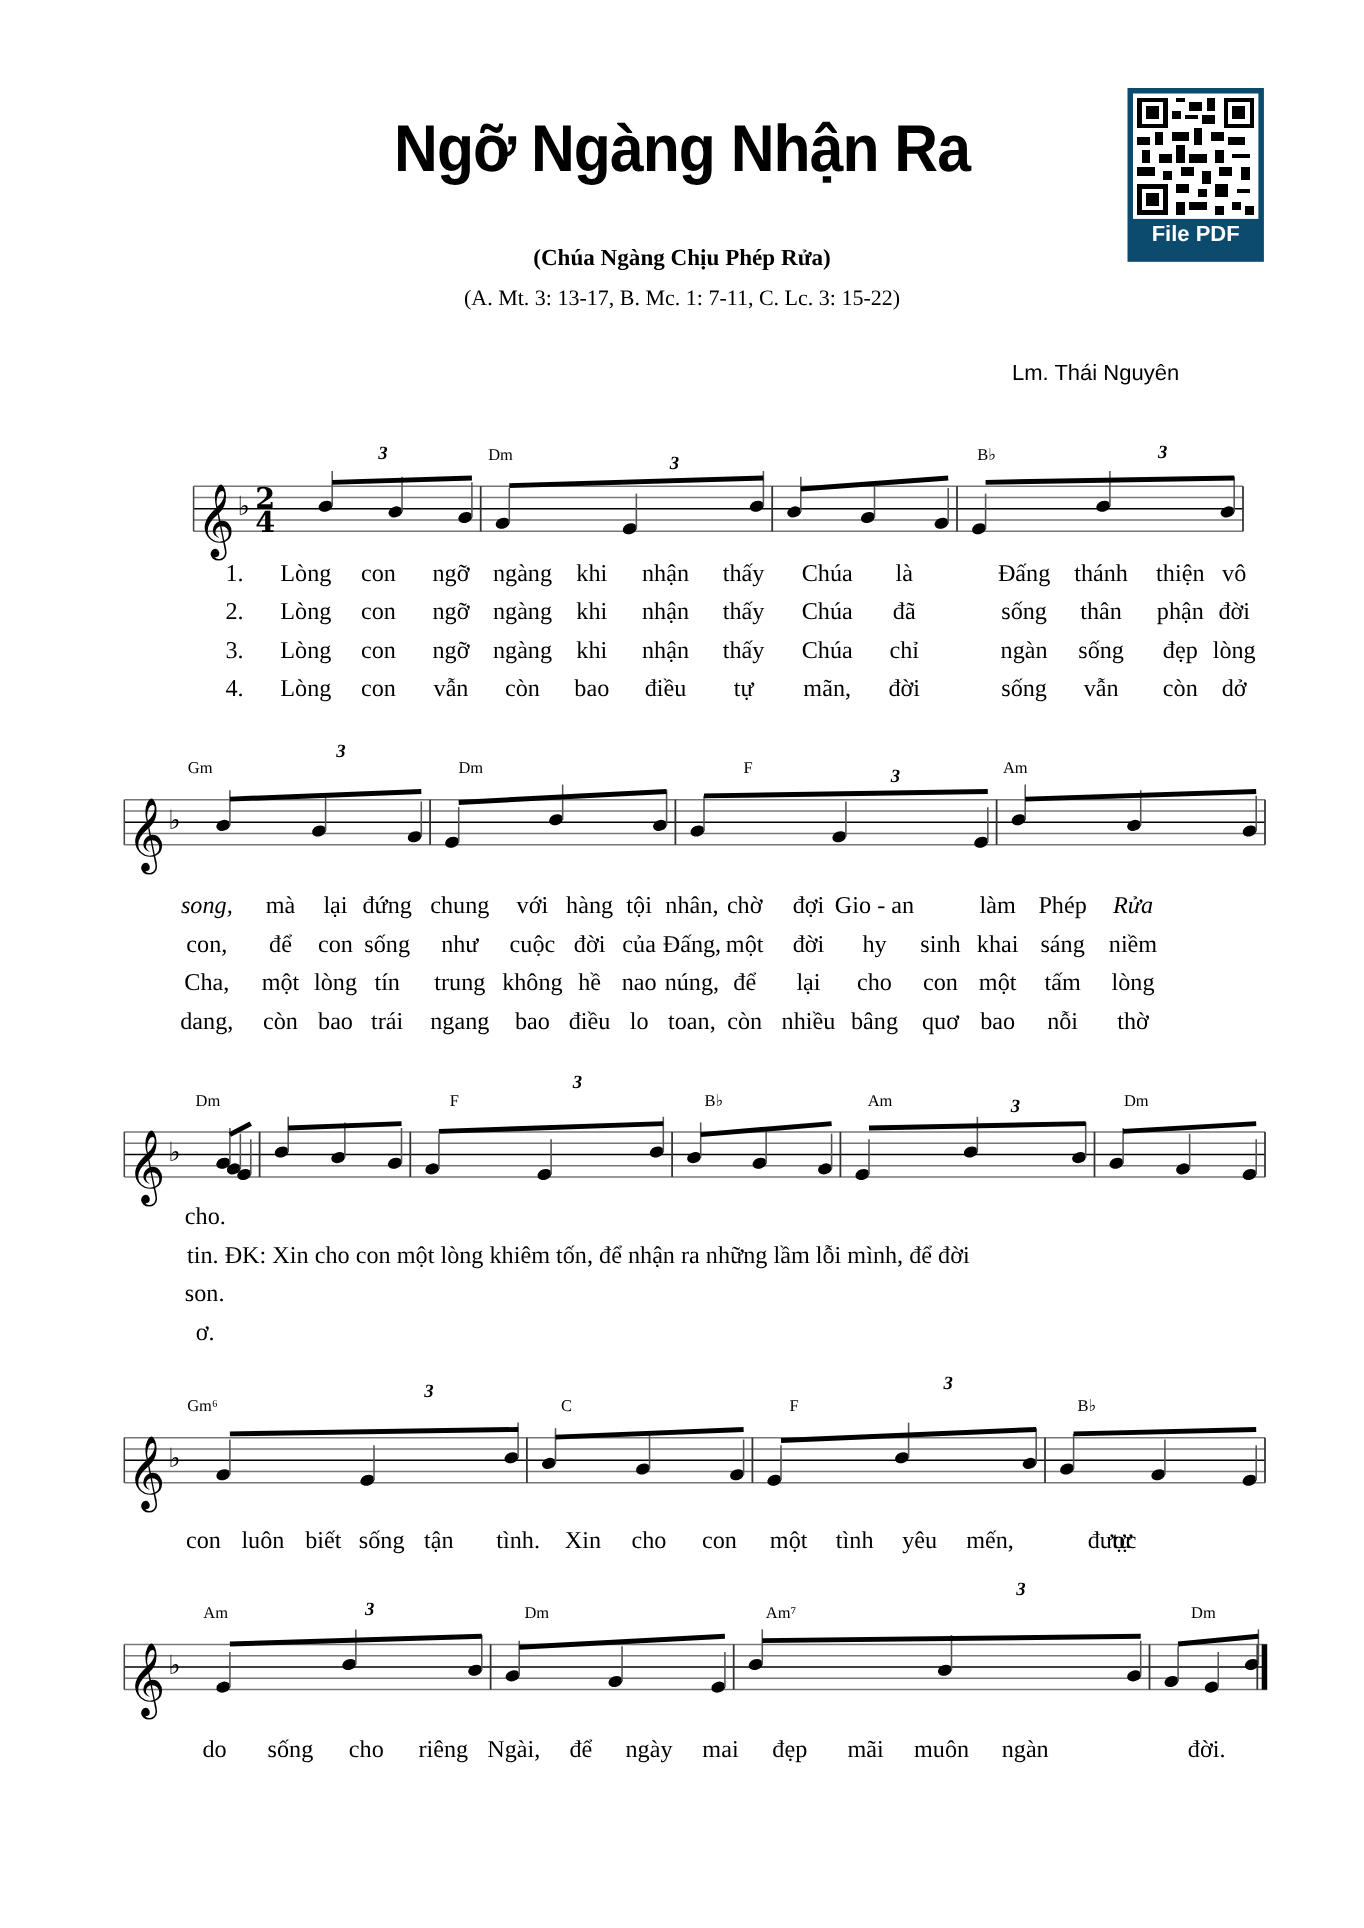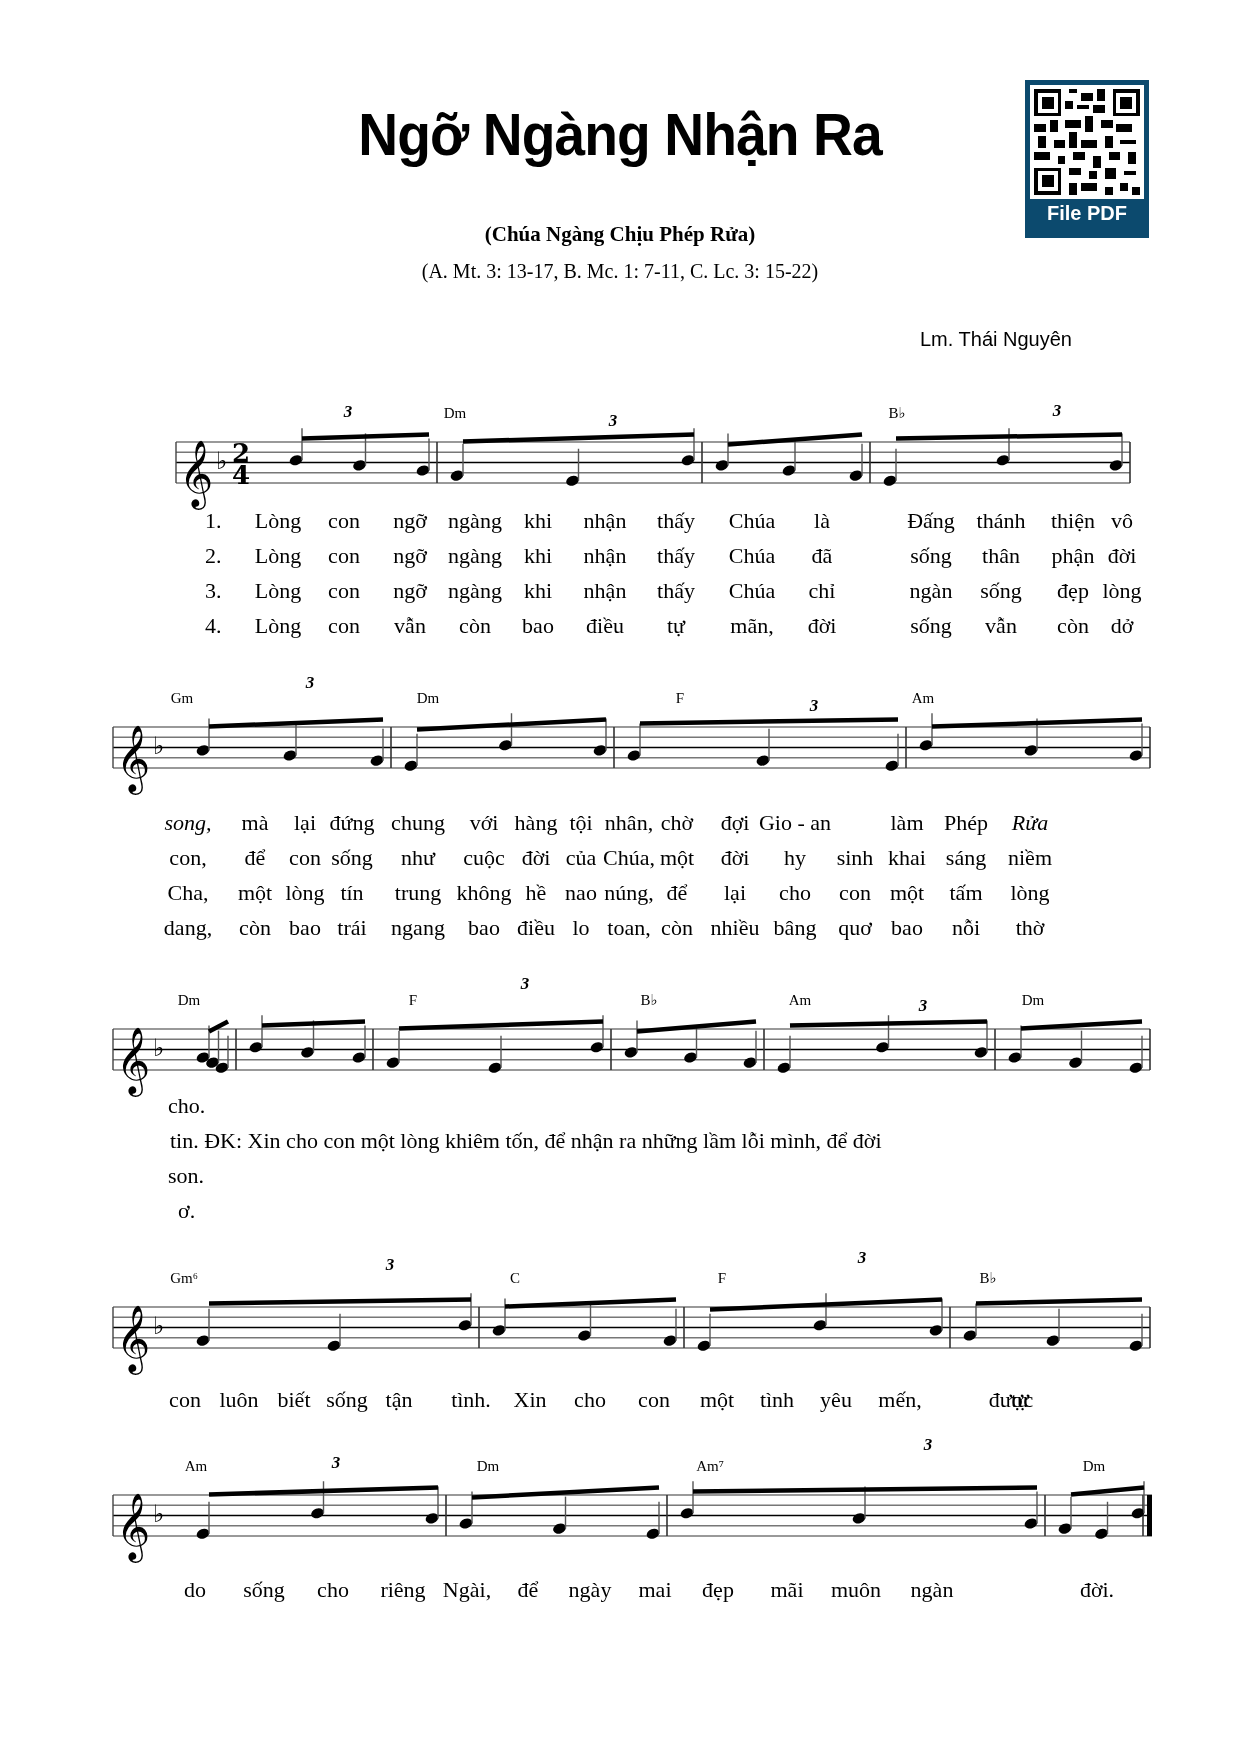--- a/index.html
+++ b/index.html
@@ -426,21 +426,21 @@
     </div>
     <div class="lyric-row" style="top: 845px; left: 0px;">
       <span class="lyric-word" style="left: 188px;">con,</span>
       <span class="lyric-word" style="left: 255px;">để</span>
       <span class="lyric-word" style="left: 305px;">con</span>
       <span class="lyric-word" style="left: 352px;">sống</span>
       <span class="lyric-word" style="left: 418px;">như</span>
       <span class="lyric-word" style="left: 484px;">cuộc</span>
       <span class="lyric-word" style="left: 536px;">đời</span>
       <span class="lyric-word" style="left: 581px;">của</span>
-      <span class="lyric-word" style="left: 629px;">Chúa,</span>
+      <span class="lyric-word" style="left: 629px;">Đấng,</span>
       <span class="lyric-word" style="left: 677px;">một</span>
       <span class="lyric-word" style="left: 735px;">đời</span>
       <span class="lyric-word" style="left: 795px;">hy</span>
       <span class="lyric-word" style="left: 855px;">sinh</span>
       <span class="lyric-word" style="left: 907px;">khai</span>
       <span class="lyric-word" style="left: 966px;">sáng</span>
       <span class="lyric-word" style="left: 1030px;">niềm</span>
     </div>
     <div class="lyric-row" style="top: 880px; left: 0px;">
       <span class="lyric-word" style="left: 188px;">Cha,</span>

